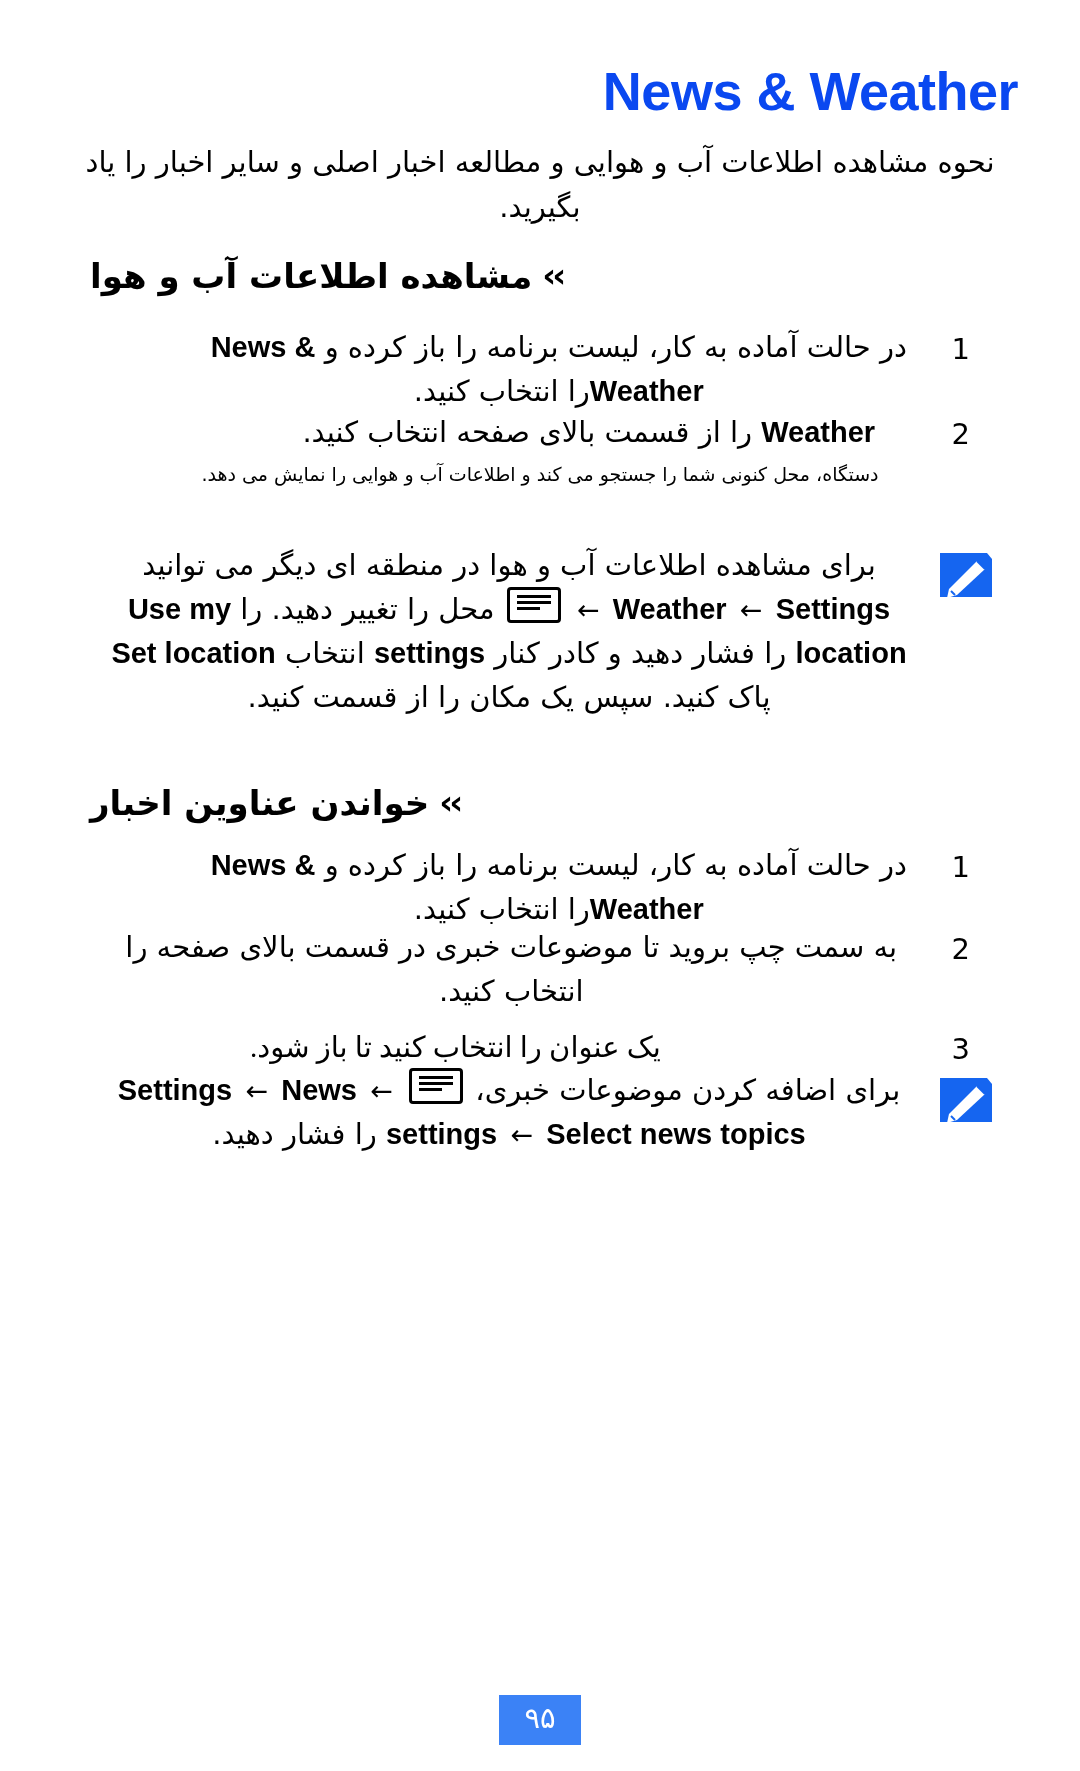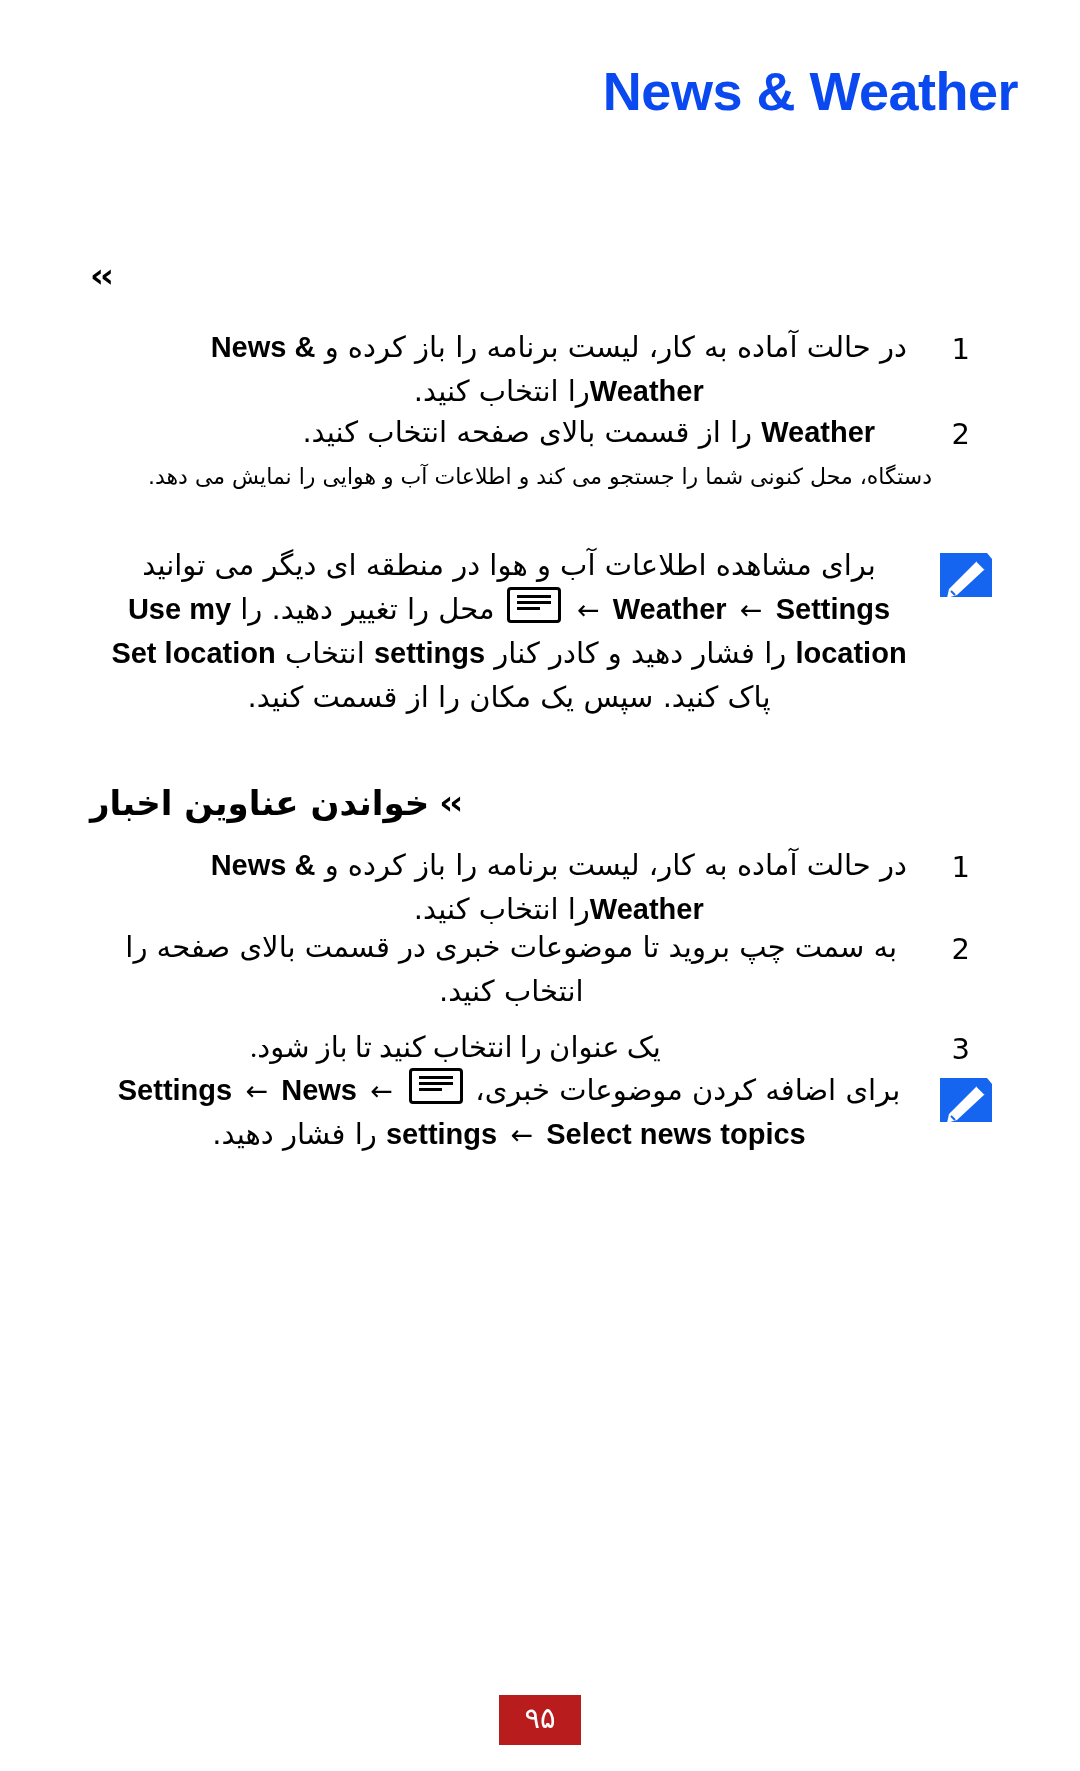--- a/index.html
+++ b/index.html
@@ -108,21 +108,21 @@
     font-weight: bold;
     font-size: 29px;
   }
 
   
   .para {
     position: absolute;
     direction: rtl;
     text-align: center;
     font-family: "DejaVu Sans", sans-serif;
-    font-size: 22px;
+    font-size: 19px;
     line-height: 1.52;
   }
 
   
   .note {
     position: absolute;
     direction: rtl;
     display: flex;
     flex-direction: row;
     align-items: flex-start;
@@ -181,39 +181,41 @@
     direction: rtl;
   }
   .footer-chapter {
     font-family: "DejaVu Sans", sans-serif;
     font-size: 19px;
     color: #1a1a1a;
     margin-bottom: 7px;
   }
   .footer-pagenum {
     display: inline-block;
-    background: #b91c1c;
+    background: #3b82f6;
     color: #ffffff;
     font-family: "DejaVu Sans", sans-serif;
     font-size: 29px;
     line-height: 1;
     padding: 9px 20px 12px 20px;
     min-width: 42px;
   }
 </style>
 </head>
 <body>
 
 <div class="page">
 
   <div class="page-title">News &amp; Weather</div>
 
+  <div class="intro">نحوه مشاهده اطلاعات آب و هوایی و مطالعه اخبار اصلی و سایر اخبار را یاد بگیرید.</div>
 
   <div class="section-heading" id="heading-weather">
     <span class="chev">››</span>
+    <span>مشاهده اطلاعات آب و هوا</span>
   </div>
 
   <div class="step" style="top:325px; left:180px; right:110px;">
     <span class="step-num">1</span>
     <span class="step-body">
       <span>در حالت آماده به کار، لیست برنامه را باز کرده و</span>
       <span class="lat">News &amp; Weather</span><span>را انتخاب کنید.</span>
     </span>
   </div>
 

